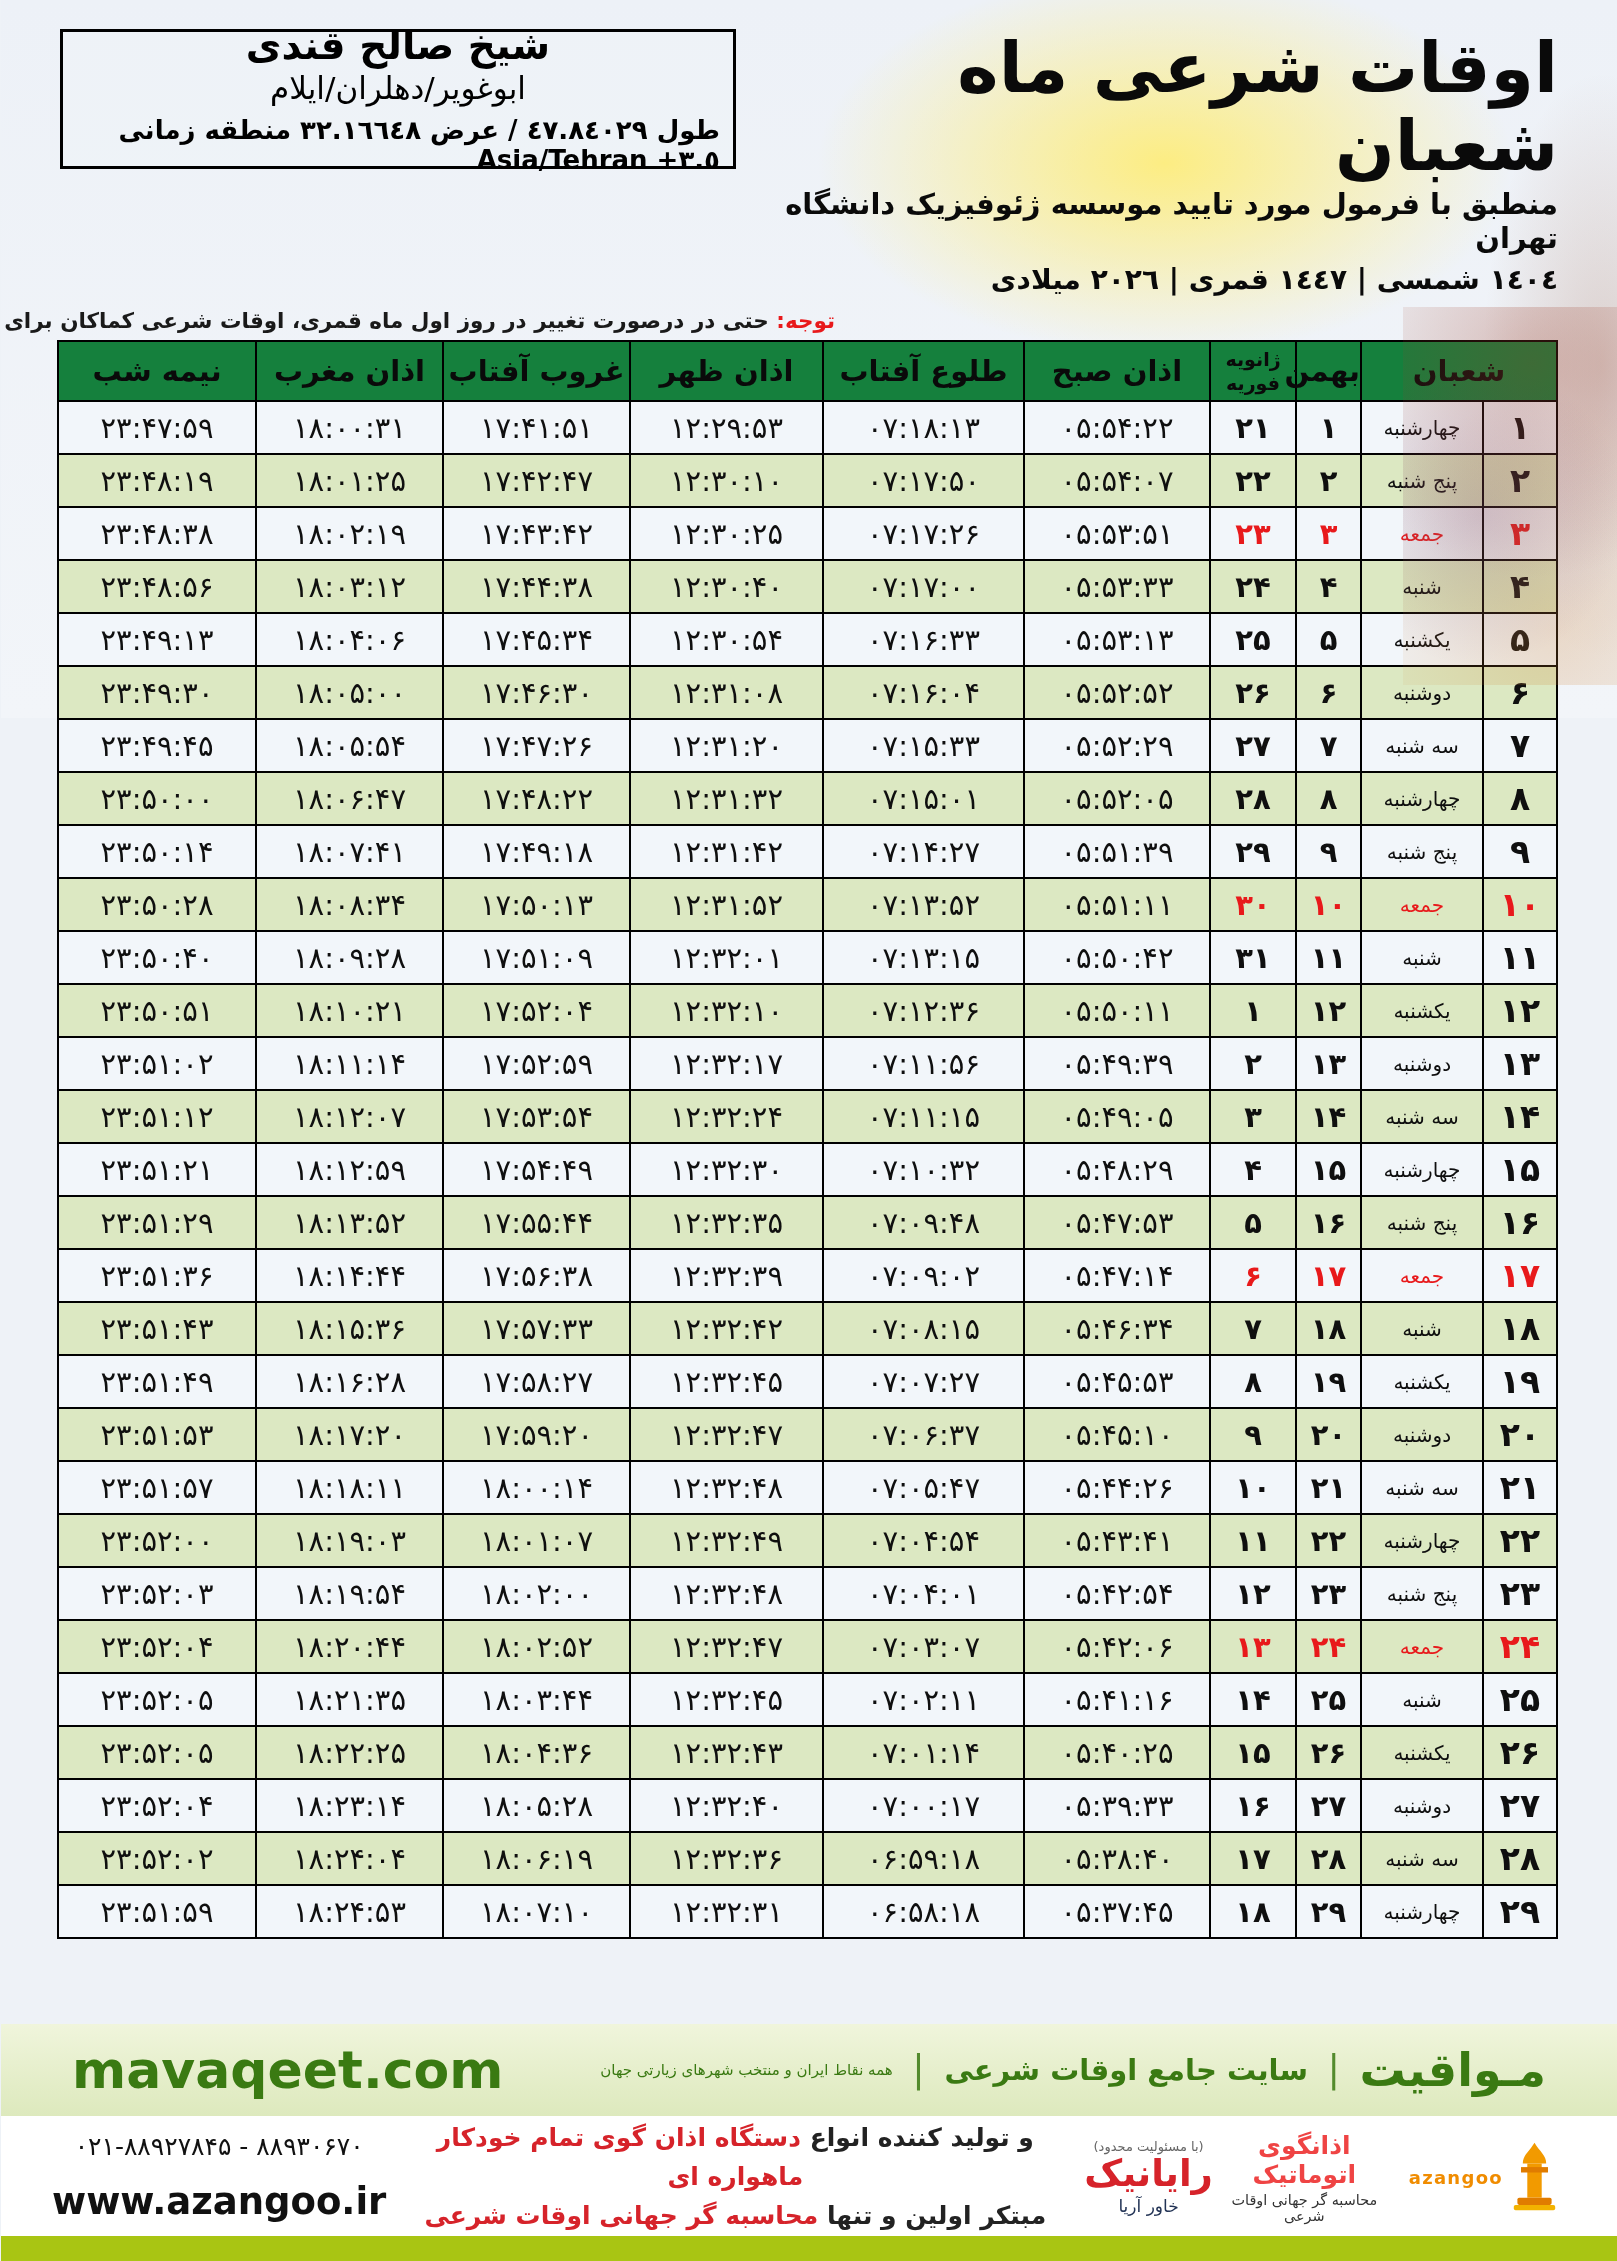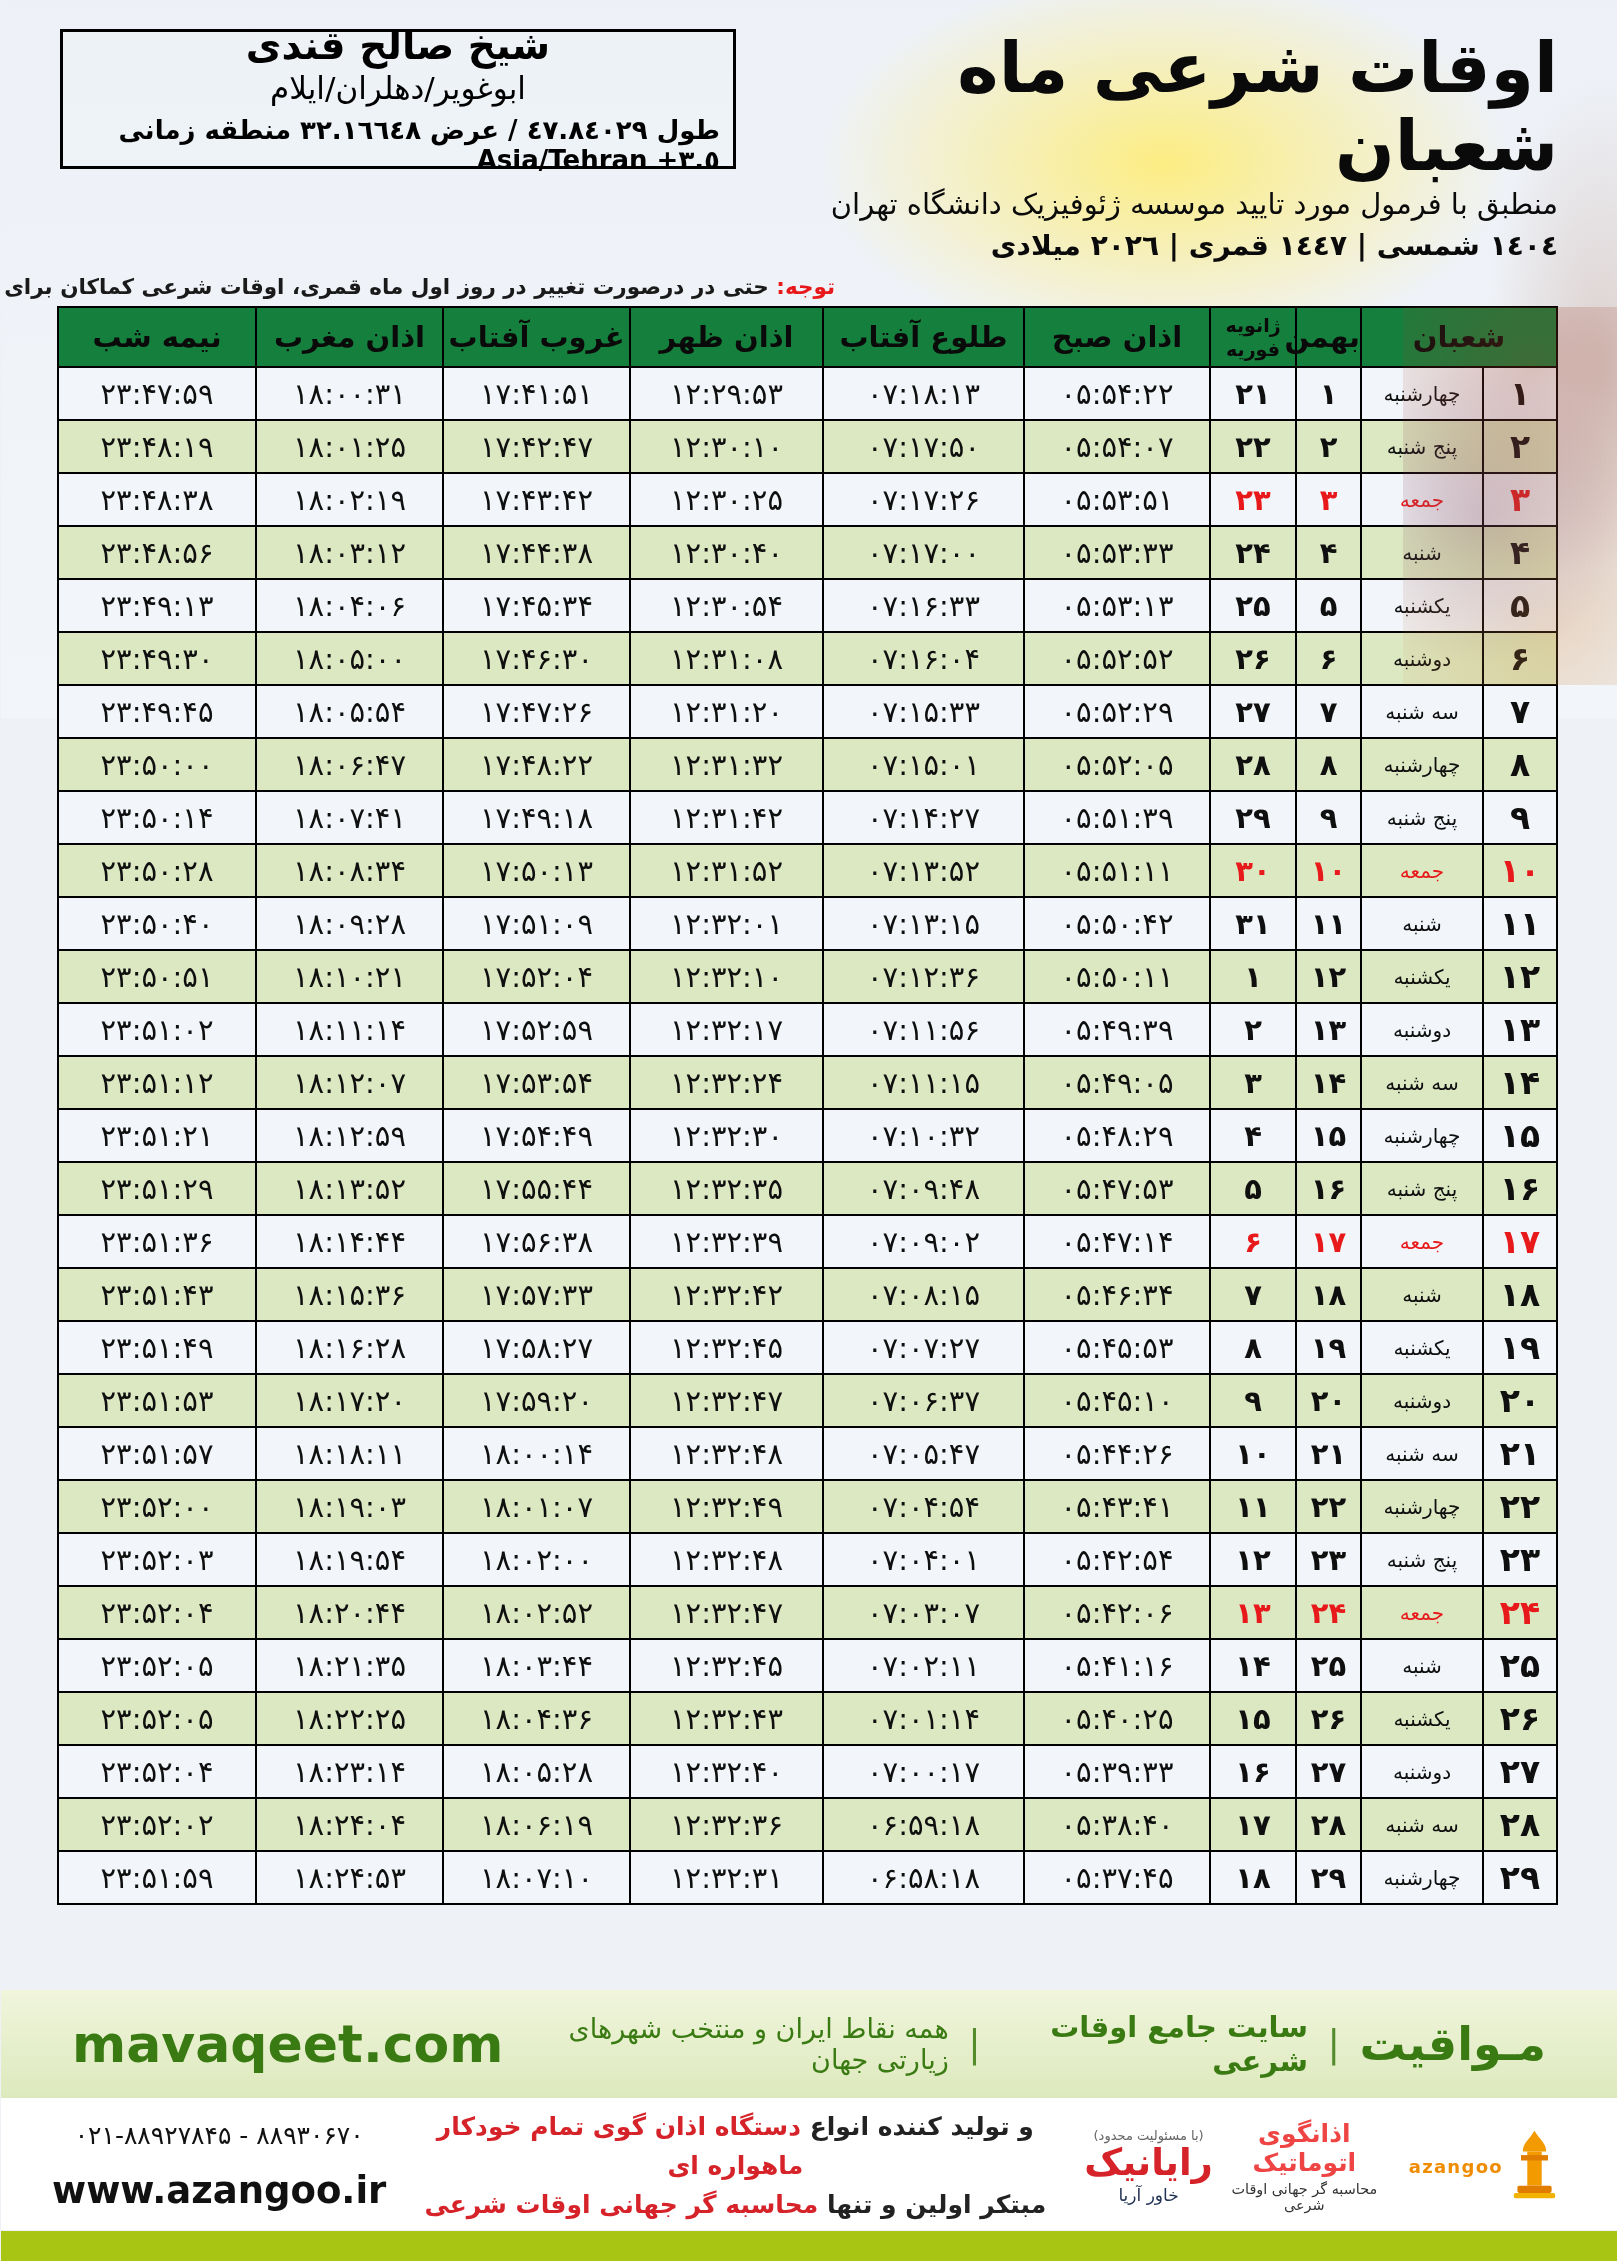--- a/index.html
+++ b/index.html
@@ -26,21 +26,21 @@
       radial-gradient(circle at 35% 55%, rgba(95,55,125,.20), transparent 60%),
       radial-gradient(circle at 70% 85%, rgba(205,125,45,.24), transparent 65%);
   }
   .page { position:relative; z-index:1; width:1618px; height:2261px; display:flex; flex-direction:column; }
   .page > * { position:relative; }
 
   
   .top-section { padding:29px 60px 0; display:flex; justify-content:space-between; }
   .title-wrap { width:802px; text-align:right; }
   .title { font-size:70px; font-weight:bold; line-height:1.12; color:#0a0a0a; }
-  .subtitle { font-size:29px; font-weight:normal; margin-top:1.3px; color:#0a0a0a; }
+  .subtitle { font-size:29px; font-weight:bold; margin-top:1.3px; color:#0a0a0a; }
   .year-line { font-size:28px; font-weight:bold; margin-top:7.8px; color:#0a0a0a; }
   .loc-box {
     width:676px; height:140px; border:3.3px solid #000;
     background:rgba(238,242,248,.65);
     display:flex; flex-direction:column; justify-content:center; align-items:center;
     padding:5.2px 13px;
   }
   .loc-name { font-size:39px; font-weight:bold; }
   .loc-area { font-size:31px; margin-top:1.3px; }
   .loc-coords { font-size:26px; font-weight:bold; margin-top:9px; }
@@ -76,21 +76,21 @@
   .footer-band {
     margin-top:85px; height:108px;
     background:linear-gradient(180deg,#f0f5dc 0%, #dde9bd 100%);
     display:flex; align-items:center; justify-content:space-between;
     padding:0 72px;
   }
   .band-right { display:flex; align-items:center; gap:19.6px; color:#3a7a12; }
   .brand { font-size:46px; font-weight:bold; }
   .band-sep { font-size:37px; font-weight:normal; opacity:.85; }
   .tag1 { font-size:29px; font-weight:bold; }
-  .tag2 { font-size:27px; }
+  .tag2 { font-size:15px; }
   .site-en { direction:ltr; font-size:52px; font-weight:bold; color:#3a7a12; }
 
   
   .bottom-strip {
     height:132px; background:#ffffff;
     display:flex; align-items:center; justify-content:space-between;
     padding:3.9px 52px 0;
   }
   .azangoo-group { display:flex; align-items:center; gap:13px; }
   .azangoo-icon-wrap { display:flex; flex-direction:row; align-items:center; }

